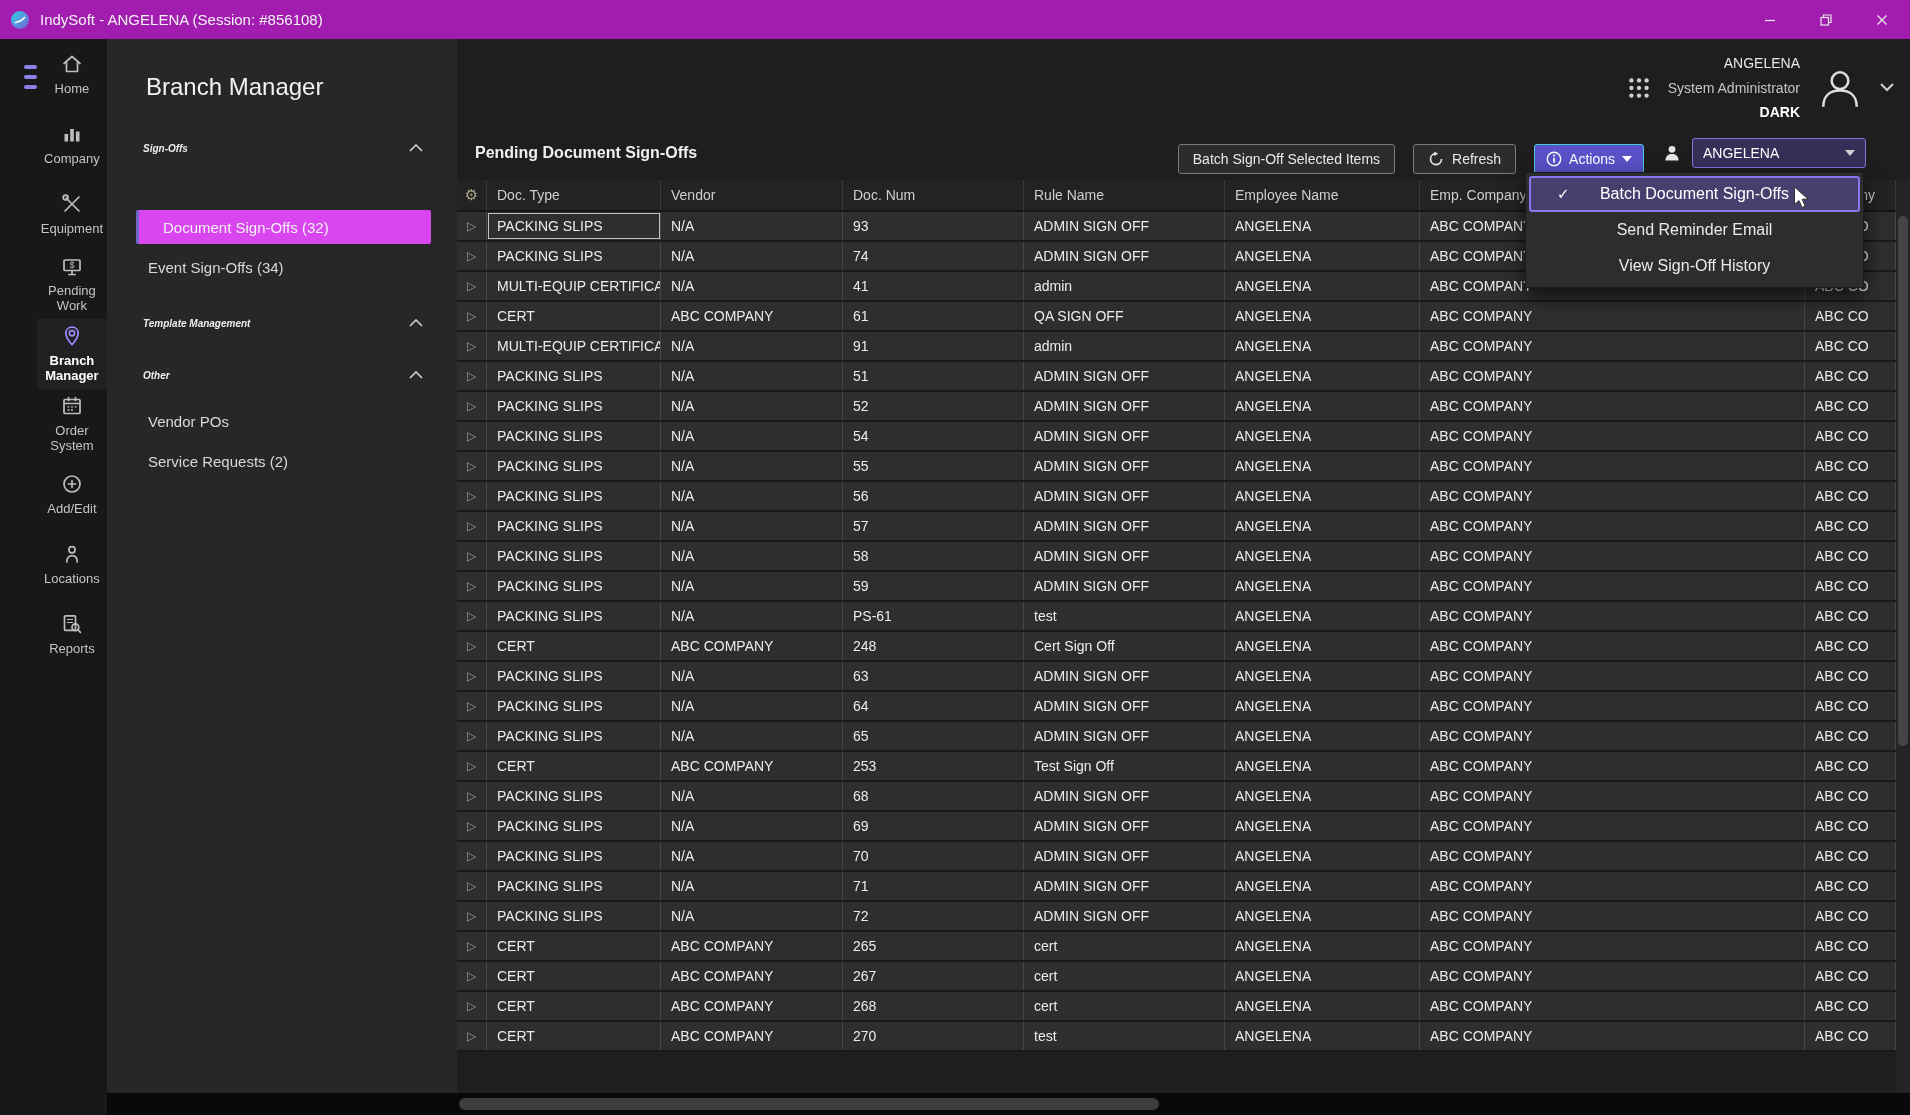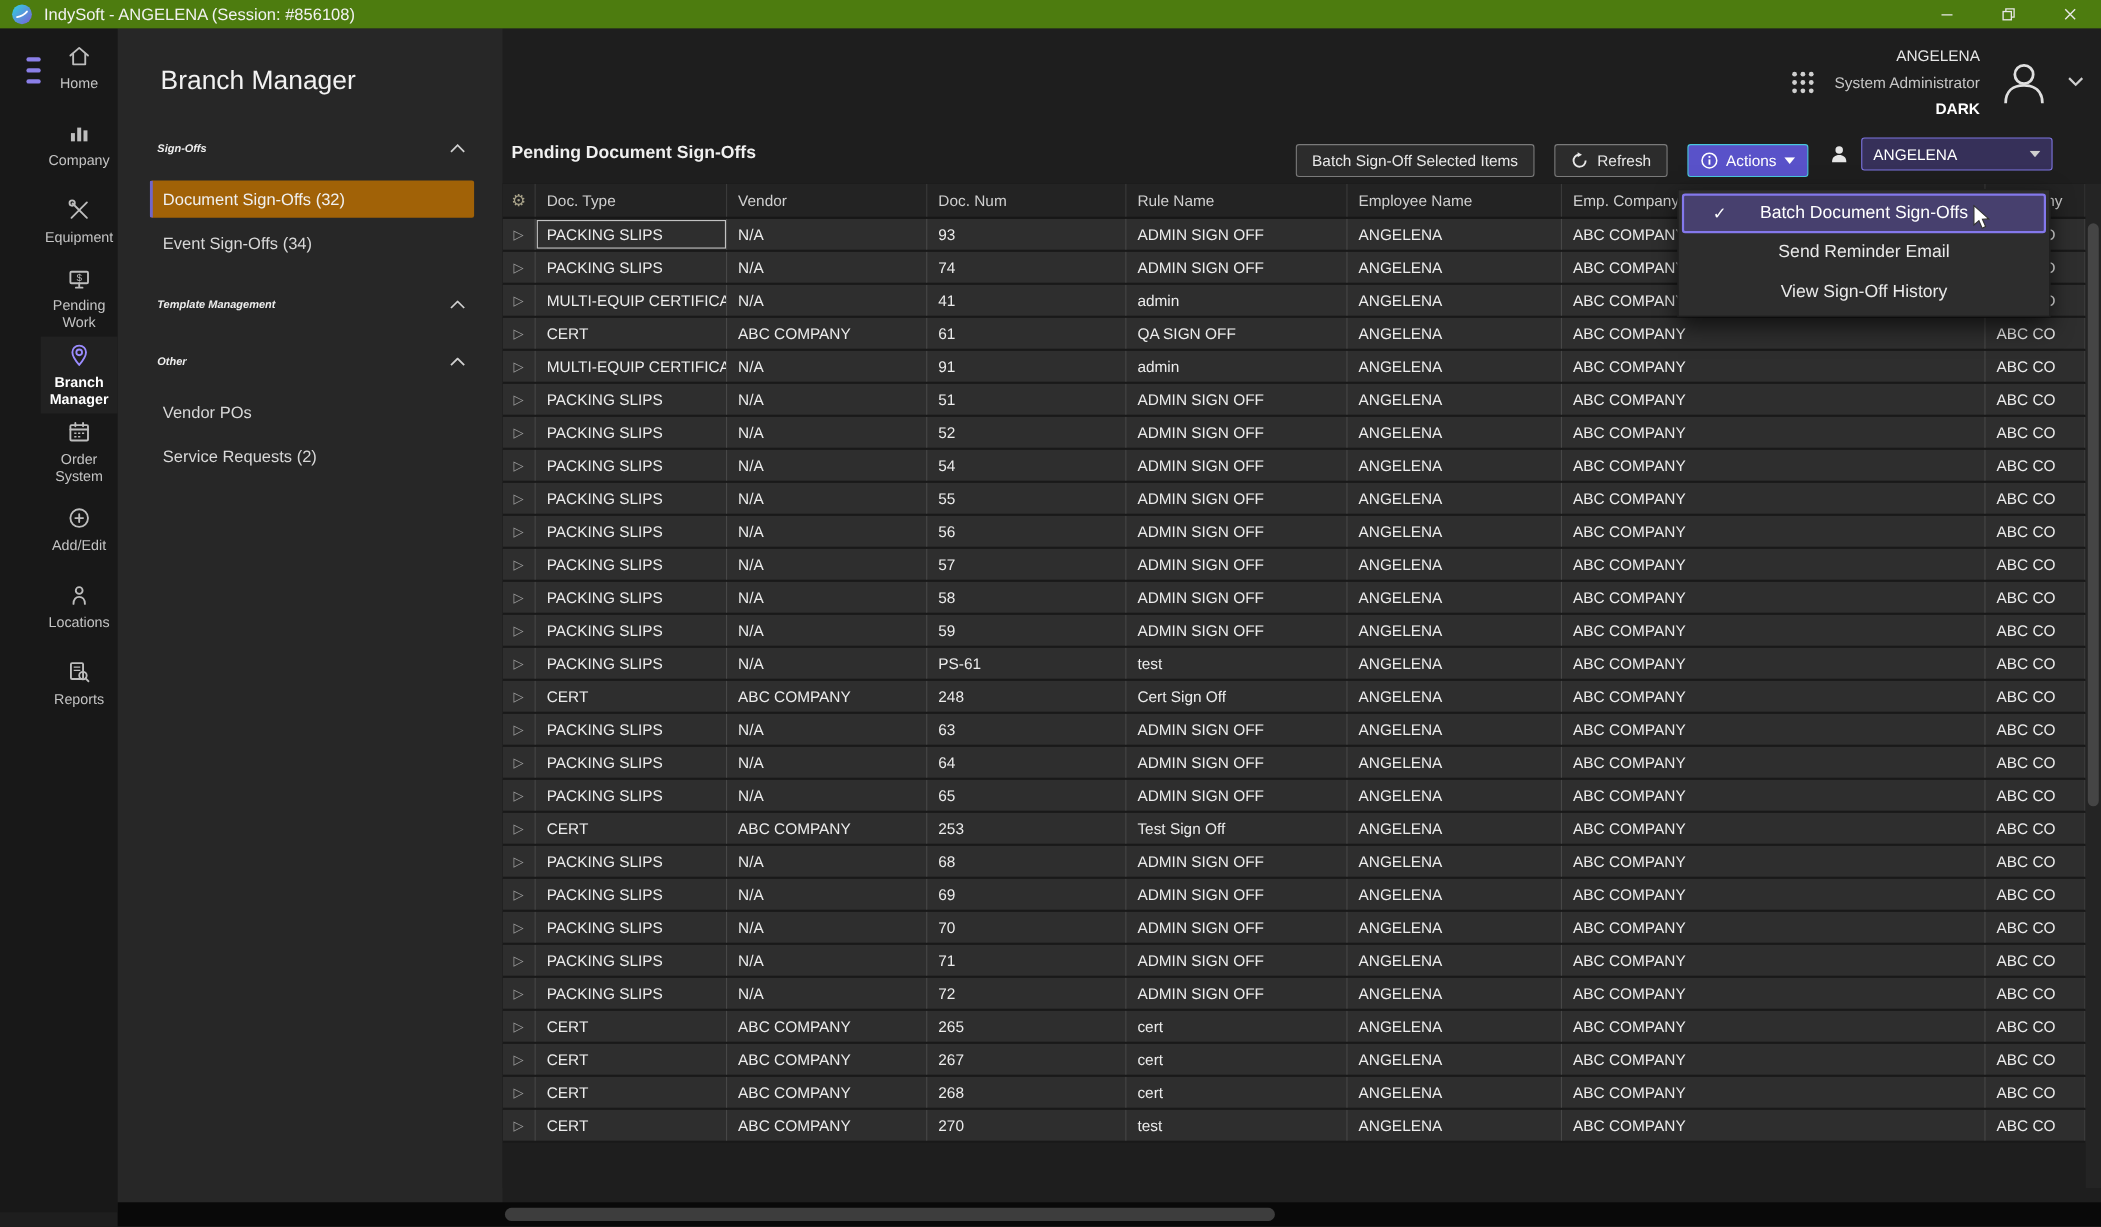--- a/index.html
+++ b/index.html
@@ -4,21 +4,21 @@
 <style>
   * { margin:0; padding:0; box-sizing:border-box; }
   html,body { width:1910px; height:1115px; overflow:hidden; }
   body {
     background:#1e1e1e; color:#e6e6e6; position:relative; cursor:default;
     font-family:"Liberation Sans","DejaVu Sans",sans-serif;
   }
   svg { display:block; }
 
   
-  .titlebar { height:26px; background:#4d7c0f; display:flex; align-items:center;text-align:center; }
+  .titlebar { height:39px; background:#a21caf; display:flex; align-items:center;text-align:center; }
   .titlebar .logo { margin:0 10px 0 10px; }
   .titlebar .title { font-size:15px; color:#f2f2f2; }
   .win-btns { margin-left:auto; display:flex; height:100%; }
   .win-btn { width:56px; height:100%; display:flex; align-items:center; justify-content:center; }
 
   
   .app { display:flex; height:1076px; }
 
   
   .sidebar { width:107px; background:#181818; flex:none; display:flex; flex-direction:row; }
@@ -33,32 +33,32 @@
 
   
   .navpanel { width:350px; background:#272727; flex:none; padding-top:34px; }
   .navtitle { font-size:24px; color:#f2f2f2; padding-left:39px; margin-bottom:34px; }
   .nav-section { margin-top:26px; }
   .nav-header { display:flex; justify-content:space-between; align-items:center;
                 padding:0 34px 0 36px; height:26px; font-weight:bold; font-size:10px; color:#eeeeee;font-style:italic; }
   .nav-items { margin-top:16px; display:flex; flex-direction:column; gap:6px; }
   .nav-item { height:34px; margin:0 26px 0 29px; display:flex; align-items:center;
               padding-left:12px; font-size:15px; color:#d8d8d8; border-radius:2px; }
-  .nav-item.selected { background:#a16207; border-left:3px solid #7166c9; padding-left:9px; color:#f0f0f0; }
+  .nav-item.selected { background:#d946ef; border-left:3px solid #7166c9; padding-left:24px; color:#f0f0f0;margin-top:33px; }
 
   
   .main { flex:1; position:relative; background:#1e1e1e; }
 
   .user-area { position:absolute; top:12px; right:16px; display:flex; align-items:center; gap:16px; }
   .user-text { text-align:right; font-size:14px; line-height:1.75; }
   .user-text .u-name { color:#e6e6e6; }
   .user-text .u-role { color:#c6c6c6; }
   .user-text .u-theme { color:#ffffff; font-weight:bold; }
 
-  .toolbar { position:absolute; top:99px; left:8px; right:44px; height:30px; display:flex; align-items:center;text-align:right; }
+  .toolbar { position:absolute; top:99px; left:18px; right:44px; height:30px; display:flex; align-items:center;text-align:right; }
   .main-title { font-size:16px; font-weight:bold; color:#f0f0f0; }
   .tb-spacer { flex:1; }
   .btn { height:30px; background:#2c2c2c; border:1px solid #7a7a7a; border-radius:3px; color:#e8e8e8;
          font-size:14px; padding:0 14px; display:flex; align-items:center; gap:8px; margin-left:18px; white-space:nowrap;margin-top:12px; }
   .btn-actions { background:#5952c9; border:1px solid #49c7dc; color:#ffffff; padding:4px 11px; gap:7px; }
   .tb-user-icon { margin-left:18px; }
   .user-select { height:30px; width:174px; background:#363059; border:1px solid #7d74e0; border-radius:3px;
                  display:flex; align-items:center; padding:0 10px; color:#ffffff; font-size:14px; margin-left:10px; }
   .user-select .caret { margin-left:auto; }
 

